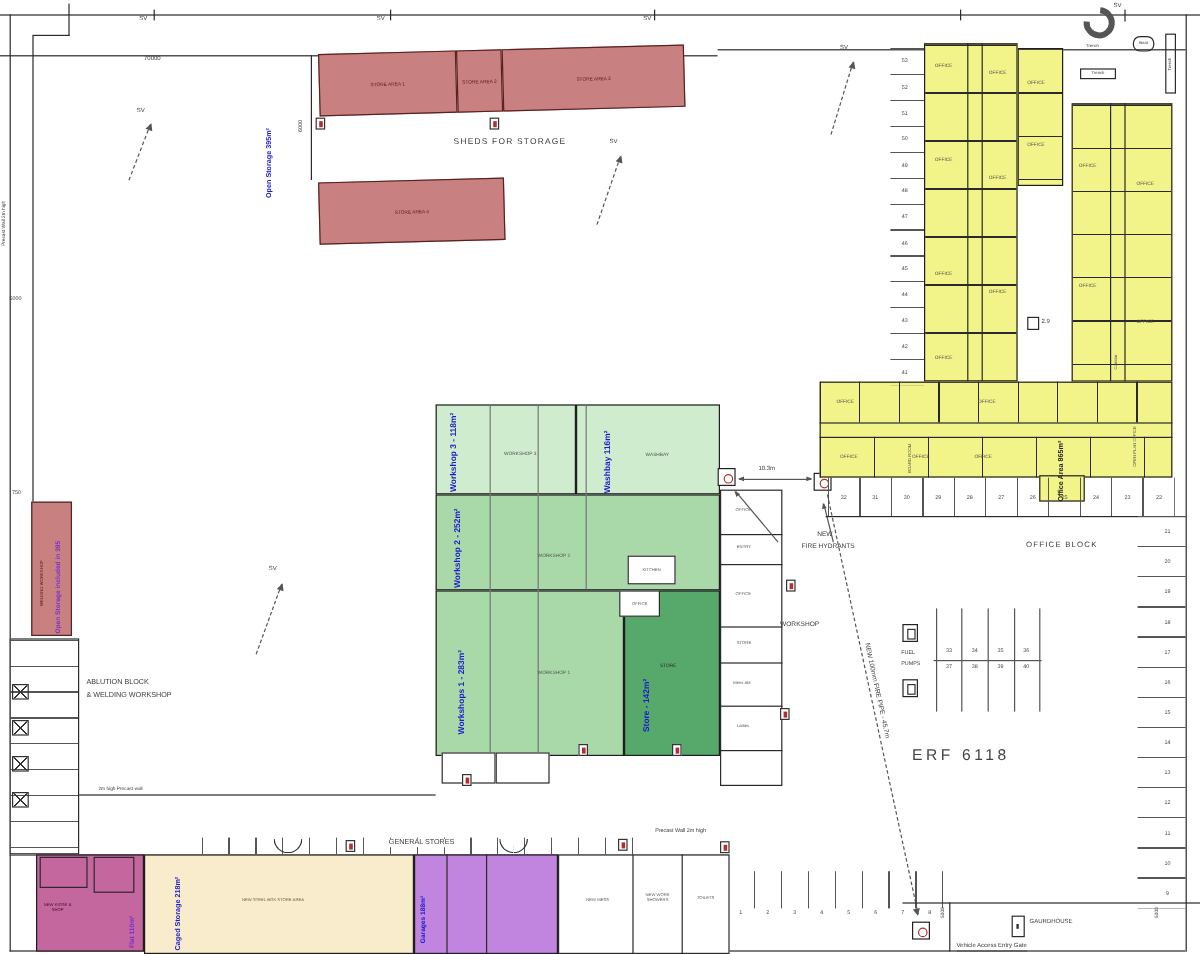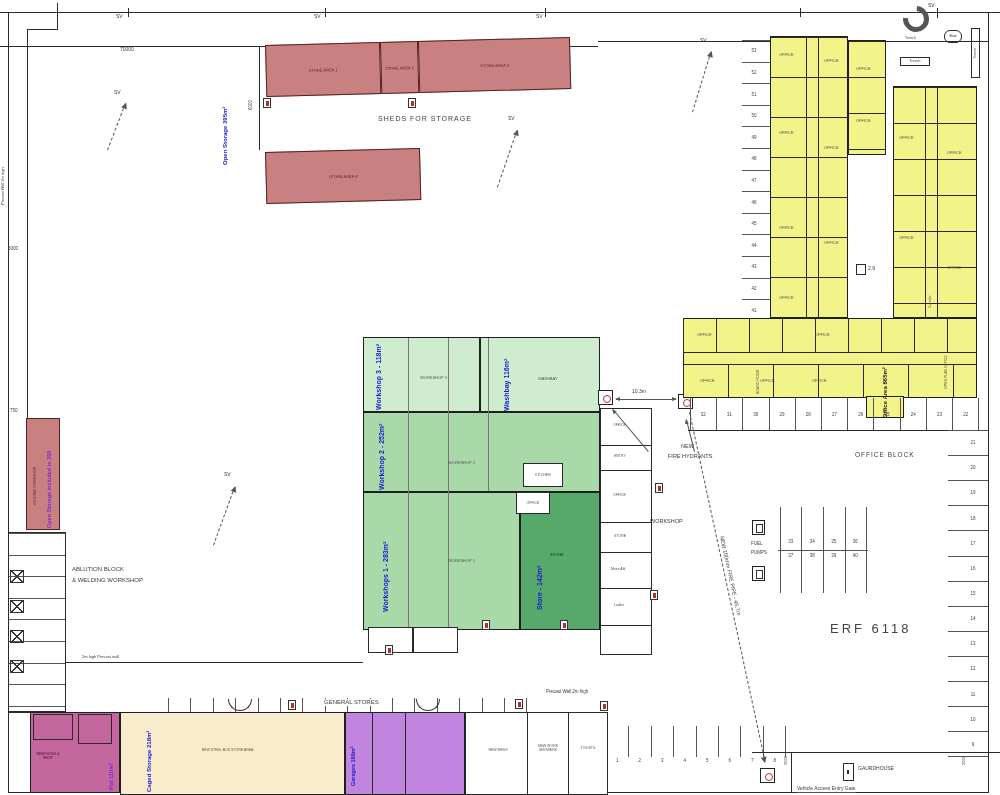--- a/index.html
+++ b/index.html
@@ -319,21 +319,21 @@
       <div>37</div>
       <div>38</div>
       <div>39</div>
       <div>40</div>
     </div>
   <div class="a t" style="left:751px;top:541px;font-size:4.5px">FUEL</div>
   <div class="a t" style="left:751px;top:550px;font-size:4.5px">PUMPS</div>
   <div class="a pump" style="left:752px;top:520px"></div>
   <div class="a pump" style="left:752px;top:566px"></div>
 
-  <div class="a t" style="left:830px;top:622px;font-size:13px;letter-spacing:3px;color:#444">ERF 6118</div>
+  <div class="a t" style="left:760px;top:622px;font-size:13px;letter-spacing:3px;color:#444">ERF 6118</div>
 
   <div class="a" style="left:903px;top:6px;width:26px;height:26px;border:5px solid #555;border-radius:50%;border-top-color:transparent;transform:rotate(-40deg)"></div>
   <div class="a t" style="left:905px;top:36px;font-size:3.5px">Trench</div>
   <div class="a nb" style="left:944px;top:30px;width:18px;height:13px;border-radius:6px;display:flex;align-items:center;justify-content:center">
     <span class="t" style="font-size:3.5px">Boat</span>
   </div>
   <div class="a nb" style="left:900px;top:57px;width:30px;height:9px;display:flex;align-items:center;justify-content:center">
     <span class="t" style="font-size:3.5px">Trench</span>
   </div>
   <div class="a nb" style="left:971px;top:28px;width:9px;height:50px;display:flex;align-items:center;justify-content:center">

